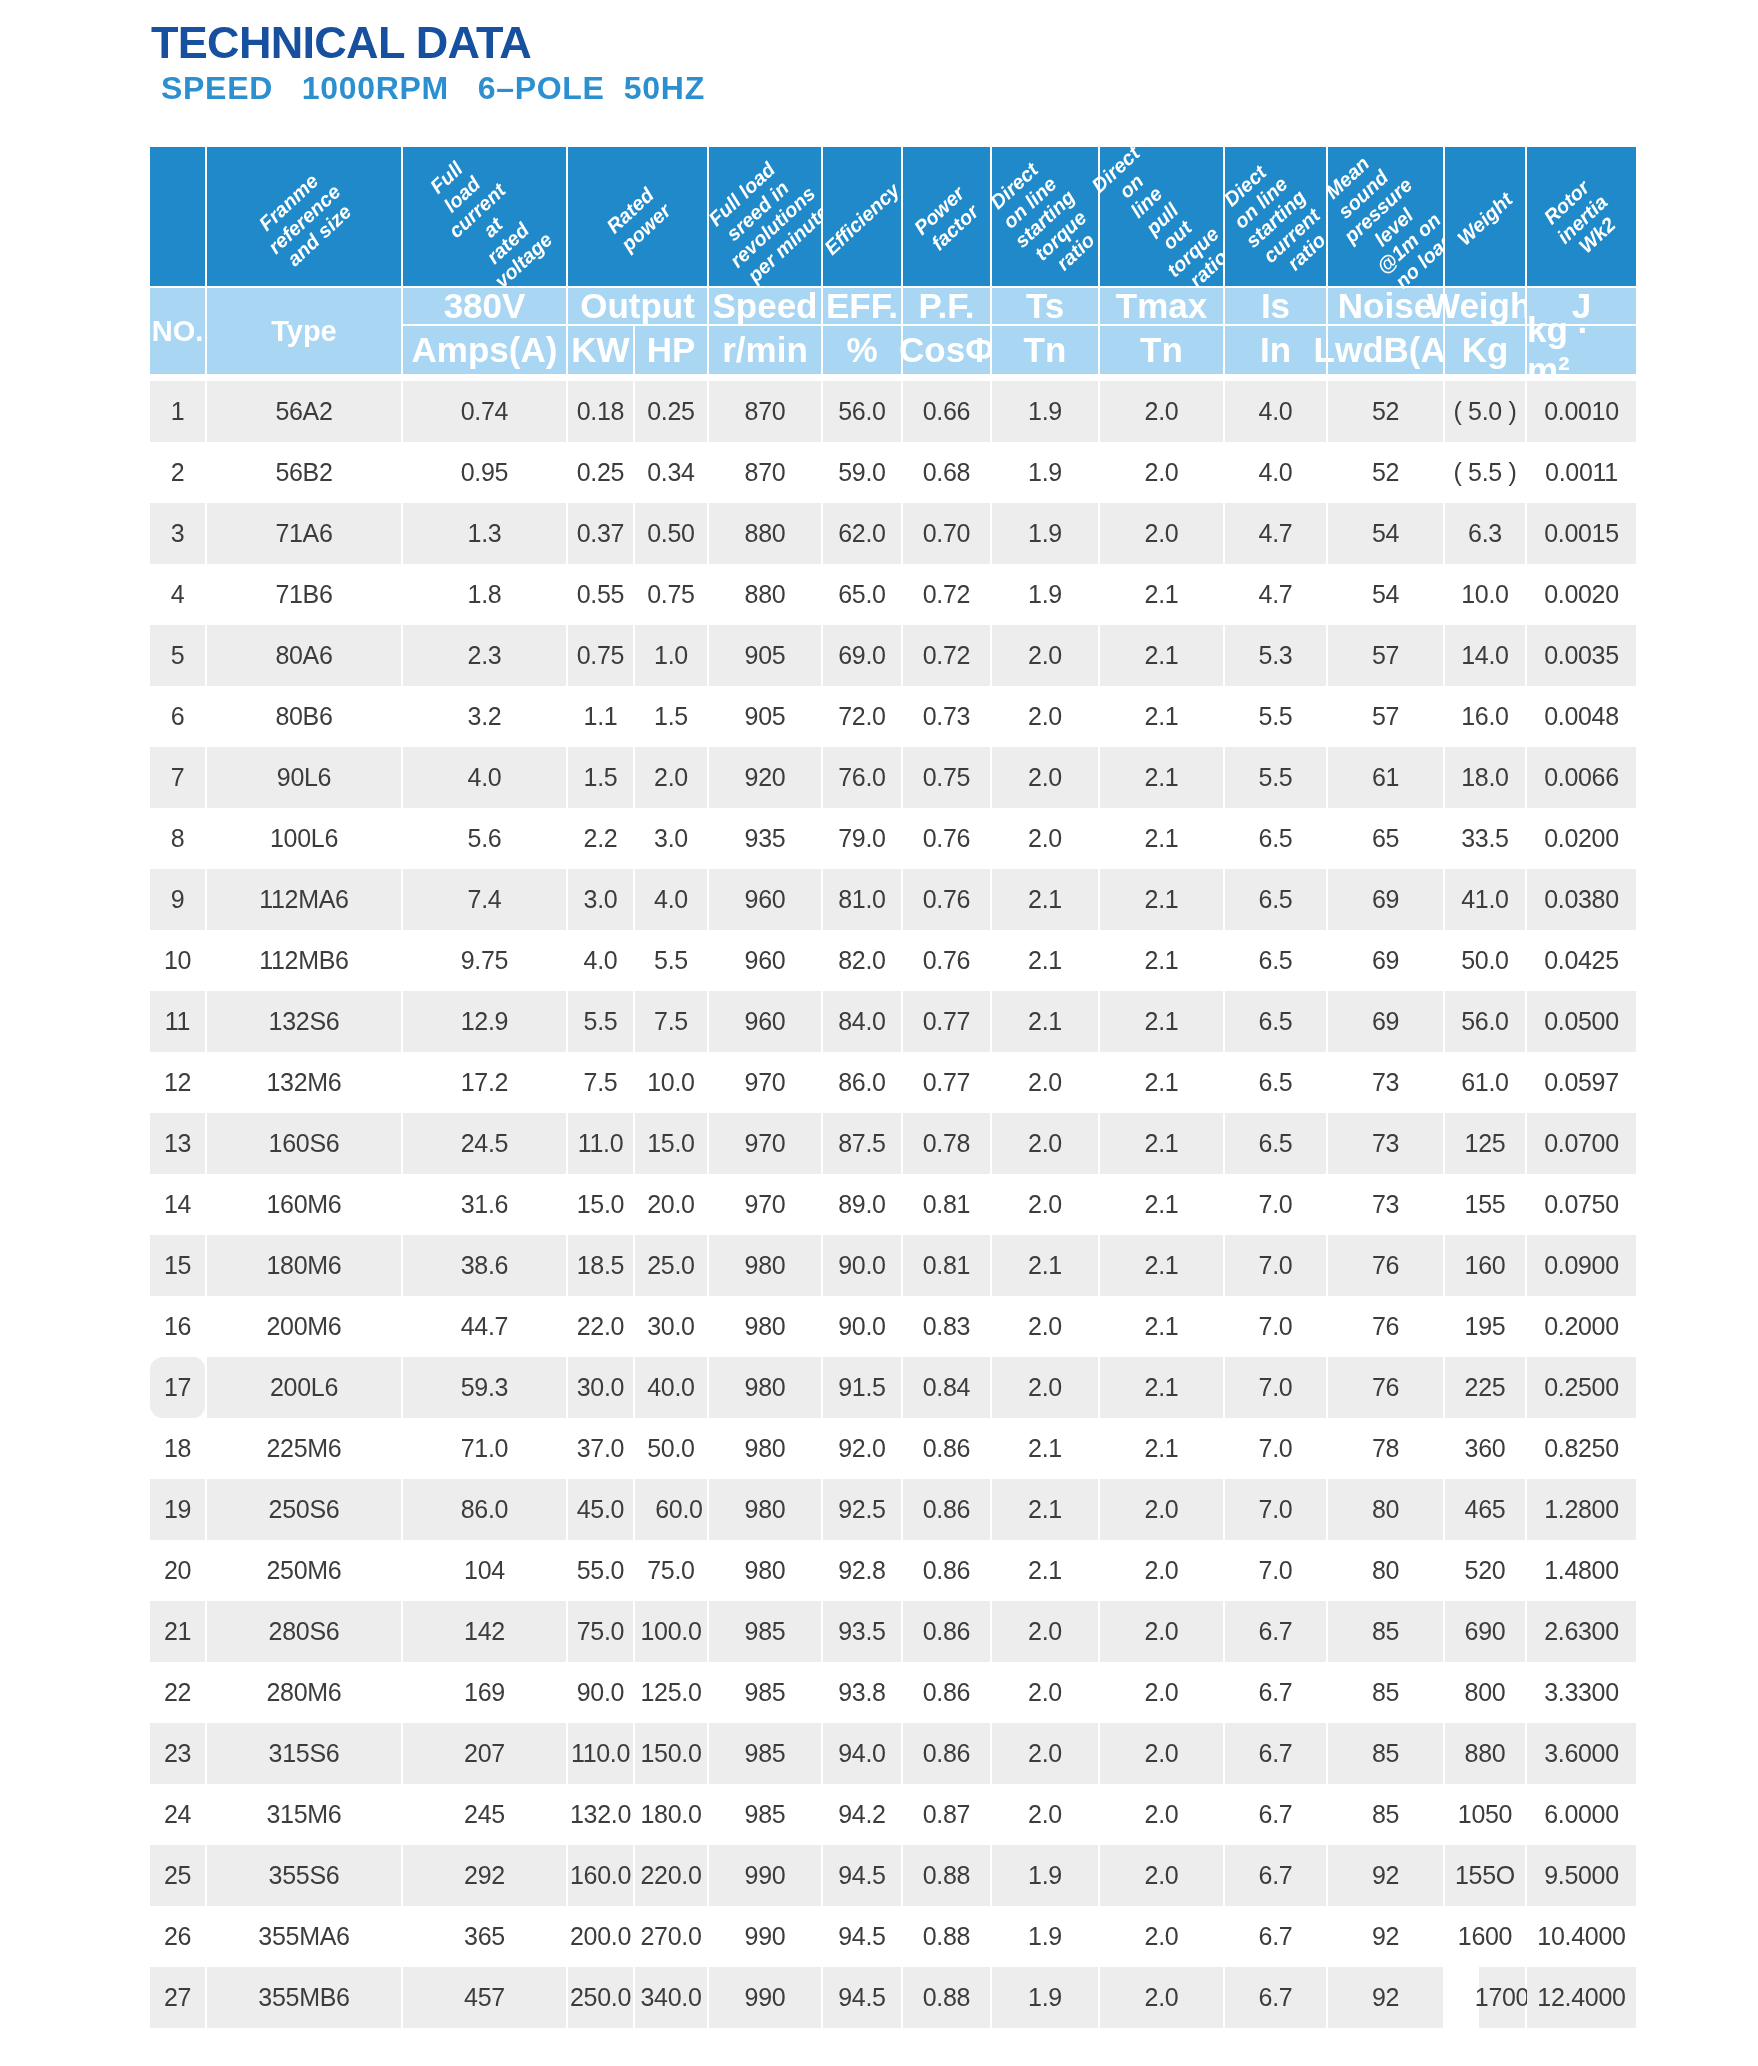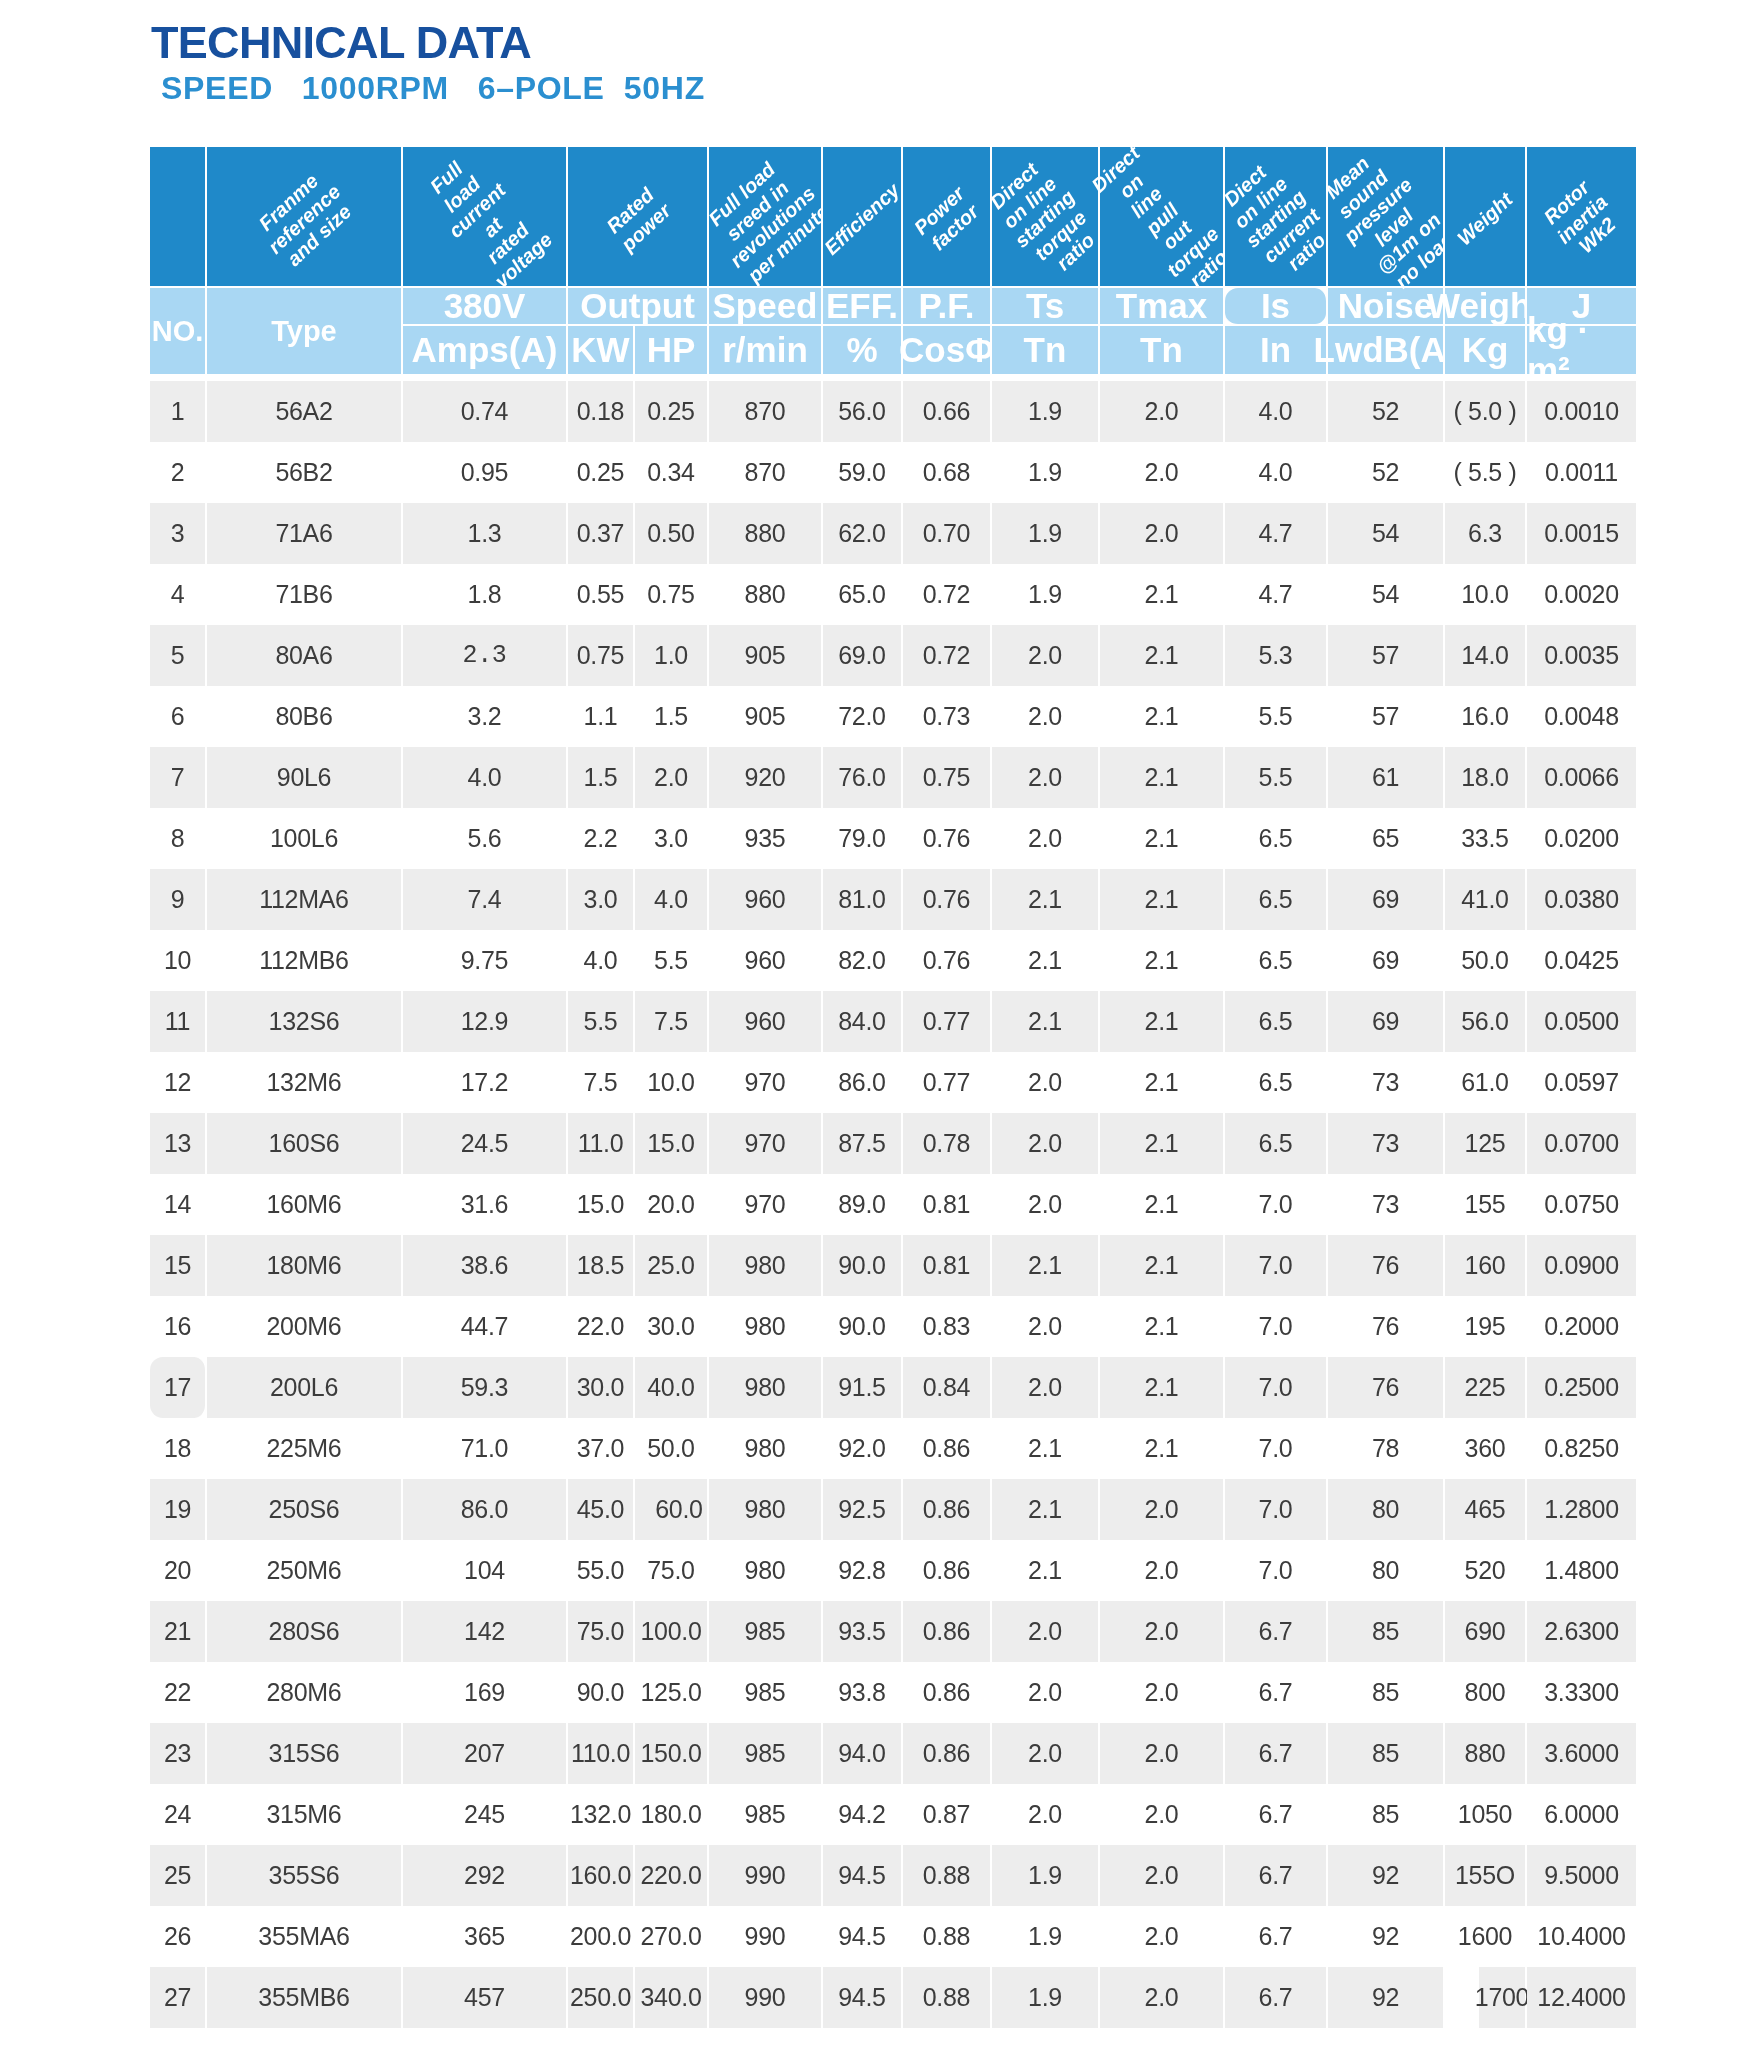--- a/index.html
+++ b/index.html
@@ -105,21 +105,21 @@
     </div>
     <div class="scell tall" style="grid-area: 2 / 1 / span 2;">NO.</div>
     <div class="scell tall" style="grid-area: 2 / 2 / span 2;">Type</div>
     <div class="scell top" style="grid-area: 2 / 3;">380V</div>
     <div class="scell top" style="grid-area: 2 / 4 / auto / span 2;">Output</div>
     <div class="scell top" style="grid-area: 2 / 6;">Speed</div>
     <div class="scell top" style="grid-area: 2 / 7;">EFF.</div>
     <div class="scell top" style="grid-area: 2 / 8;">P.F.</div>
     <div class="scell top" style="grid-area: 2 / 9;">Ts</div>
     <div class="scell top" style="grid-area: 2 / 10;">Tmax</div>
-    <div class="scell top" style="grid-area: 2 / 11; border-radius: 13px;">Is</div>
+    <div class="scell top" style="grid-area: 2 / 11;">Is</div>
     <div class="scell top" style="grid-area: 2 / 12;">Noise</div>
     <div class="scell top" style="grid-area: 2 / 13;">Weight</div>
     <div class="scell top last" style="grid-area: 2 / 14;">J</div>
     <div class="scell bot" style="grid-area: 3 / 3;">Amps(A)</div>
     <div class="scell bot" style="grid-area: 3 / 4;">KW</div>
     <div class="scell bot" style="grid-area: 3 / 5;">HP</div>
     <div class="scell bot" style="grid-area: 3 / 6;">r/min</div>
     <div class="scell bot" style="grid-area: 3 / 7;">%</div>
     <div class="scell bot" style="grid-area: 3 / 8;">CosΦ</div>
     <div class="scell bot" style="grid-area: 3 / 9;">Tn</div>
@@ -179,21 +179,21 @@
     <div class="dcell" style="grid-area: 8 / 7;">65.0</div>
     <div class="dcell" style="grid-area: 8 / 8;">0.72</div>
     <div class="dcell" style="grid-area: 8 / 9;">1.9</div>
     <div class="dcell" style="grid-area: 8 / 10;">2.1</div>
     <div class="dcell" style="grid-area: 8 / 11;">4.7</div>
     <div class="dcell" style="grid-area: 8 / 12;">54</div>
     <div class="dcell" style="grid-area: 8 / 13;">10.0</div>
     <div class="dcell last" style="grid-area: 8 / 14;">0.0020</div>
     <div class="dcell odd" style="grid-area: 9 / 1;">5</div>
     <div class="dcell odd" style="grid-area: 9 / 2;">80A6</div>
-    <div class="dcell odd" style="grid-area: 9 / 3; font-family: Liberation Mono, monospace;">2.3</div>
+    <div class="dcell odd" style="grid-area: 9 / 3;">2.3</div>
     <div class="dcell odd" style="grid-area: 9 / 4;">0.75</div>
     <div class="dcell odd" style="grid-area: 9 / 5;">1.0</div>
     <div class="dcell odd" style="grid-area: 9 / 6;">905</div>
     <div class="dcell odd" style="grid-area: 9 / 7;">69.0</div>
     <div class="dcell odd" style="grid-area: 9 / 8;">0.72</div>
     <div class="dcell odd" style="grid-area: 9 / 9;">2.0</div>
     <div class="dcell odd" style="grid-area: 9 / 10;">2.1</div>
     <div class="dcell odd" style="grid-area: 9 / 11;">5.3</div>
     <div class="dcell odd" style="grid-area: 9 / 12;">57</div>
     <div class="dcell odd" style="grid-area: 9 / 13;">14.0</div>

